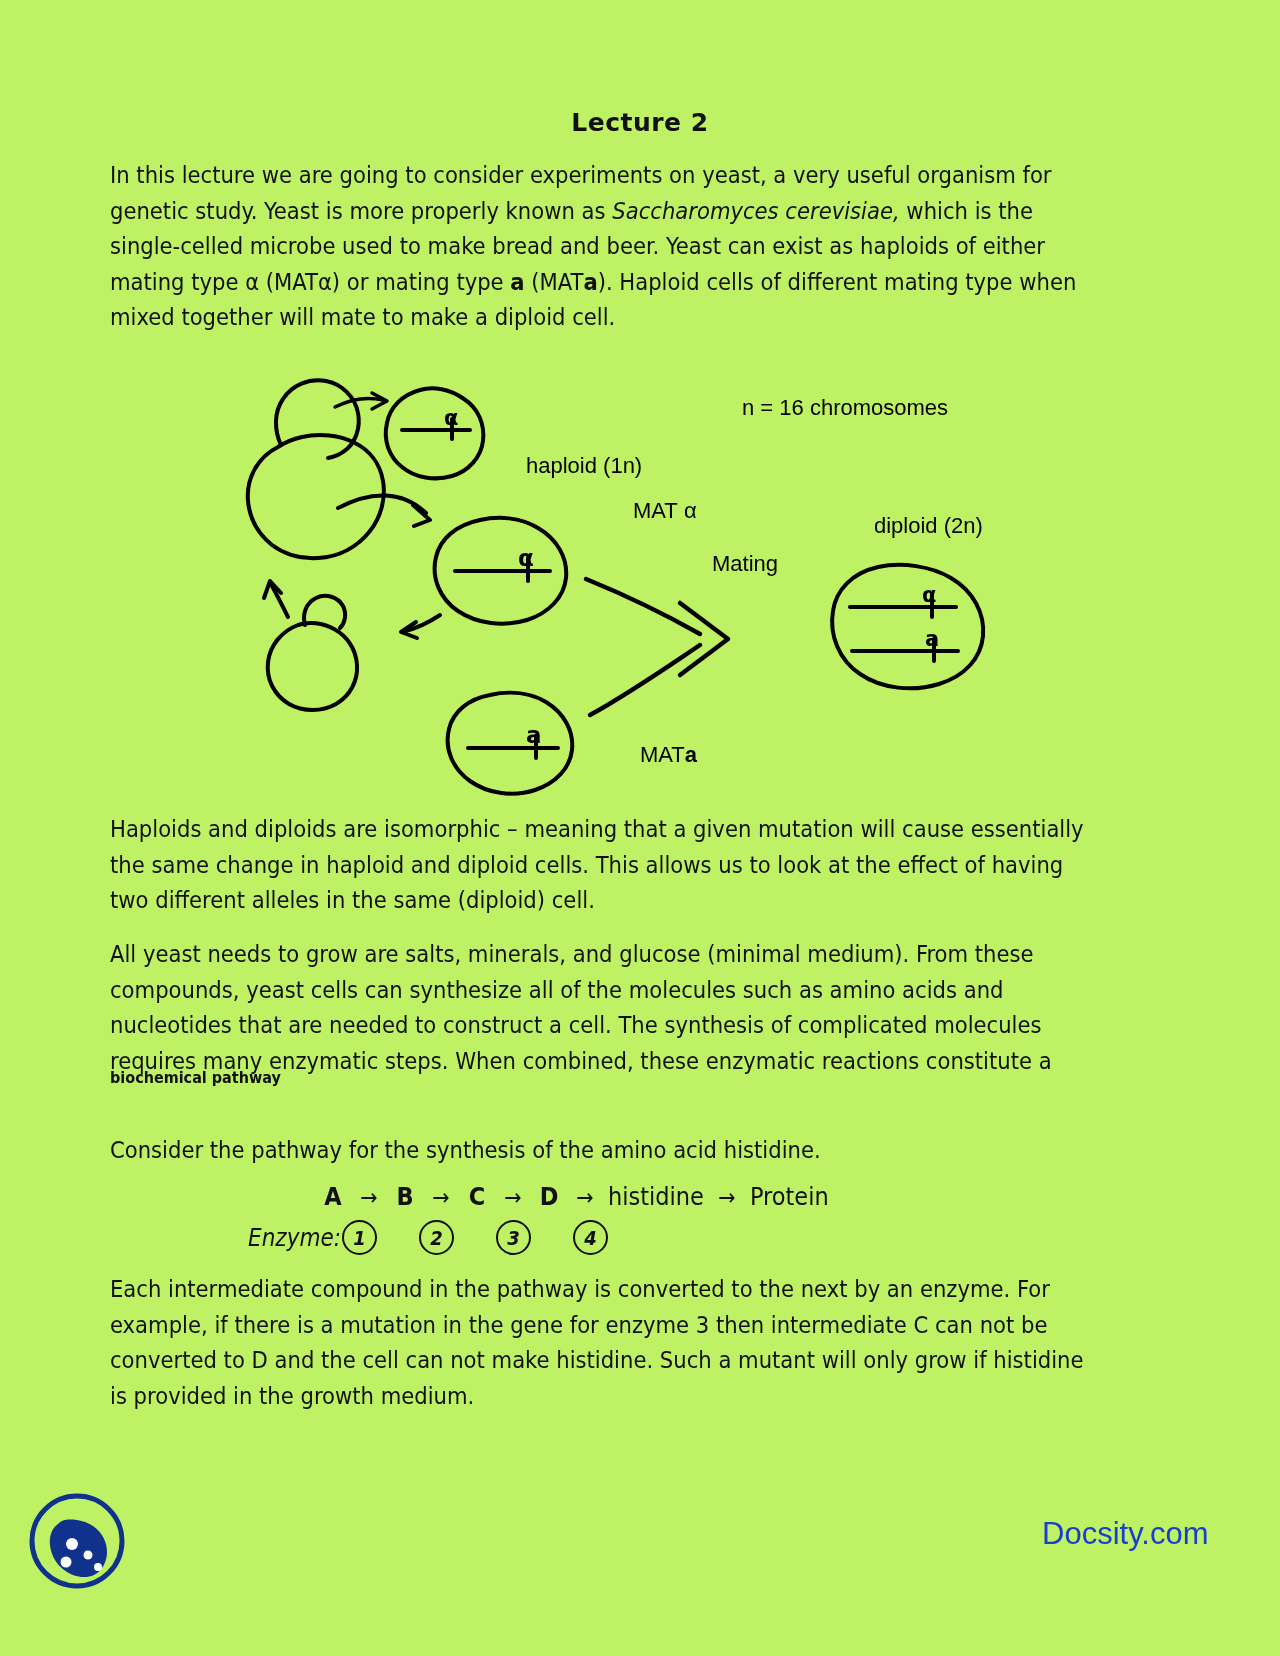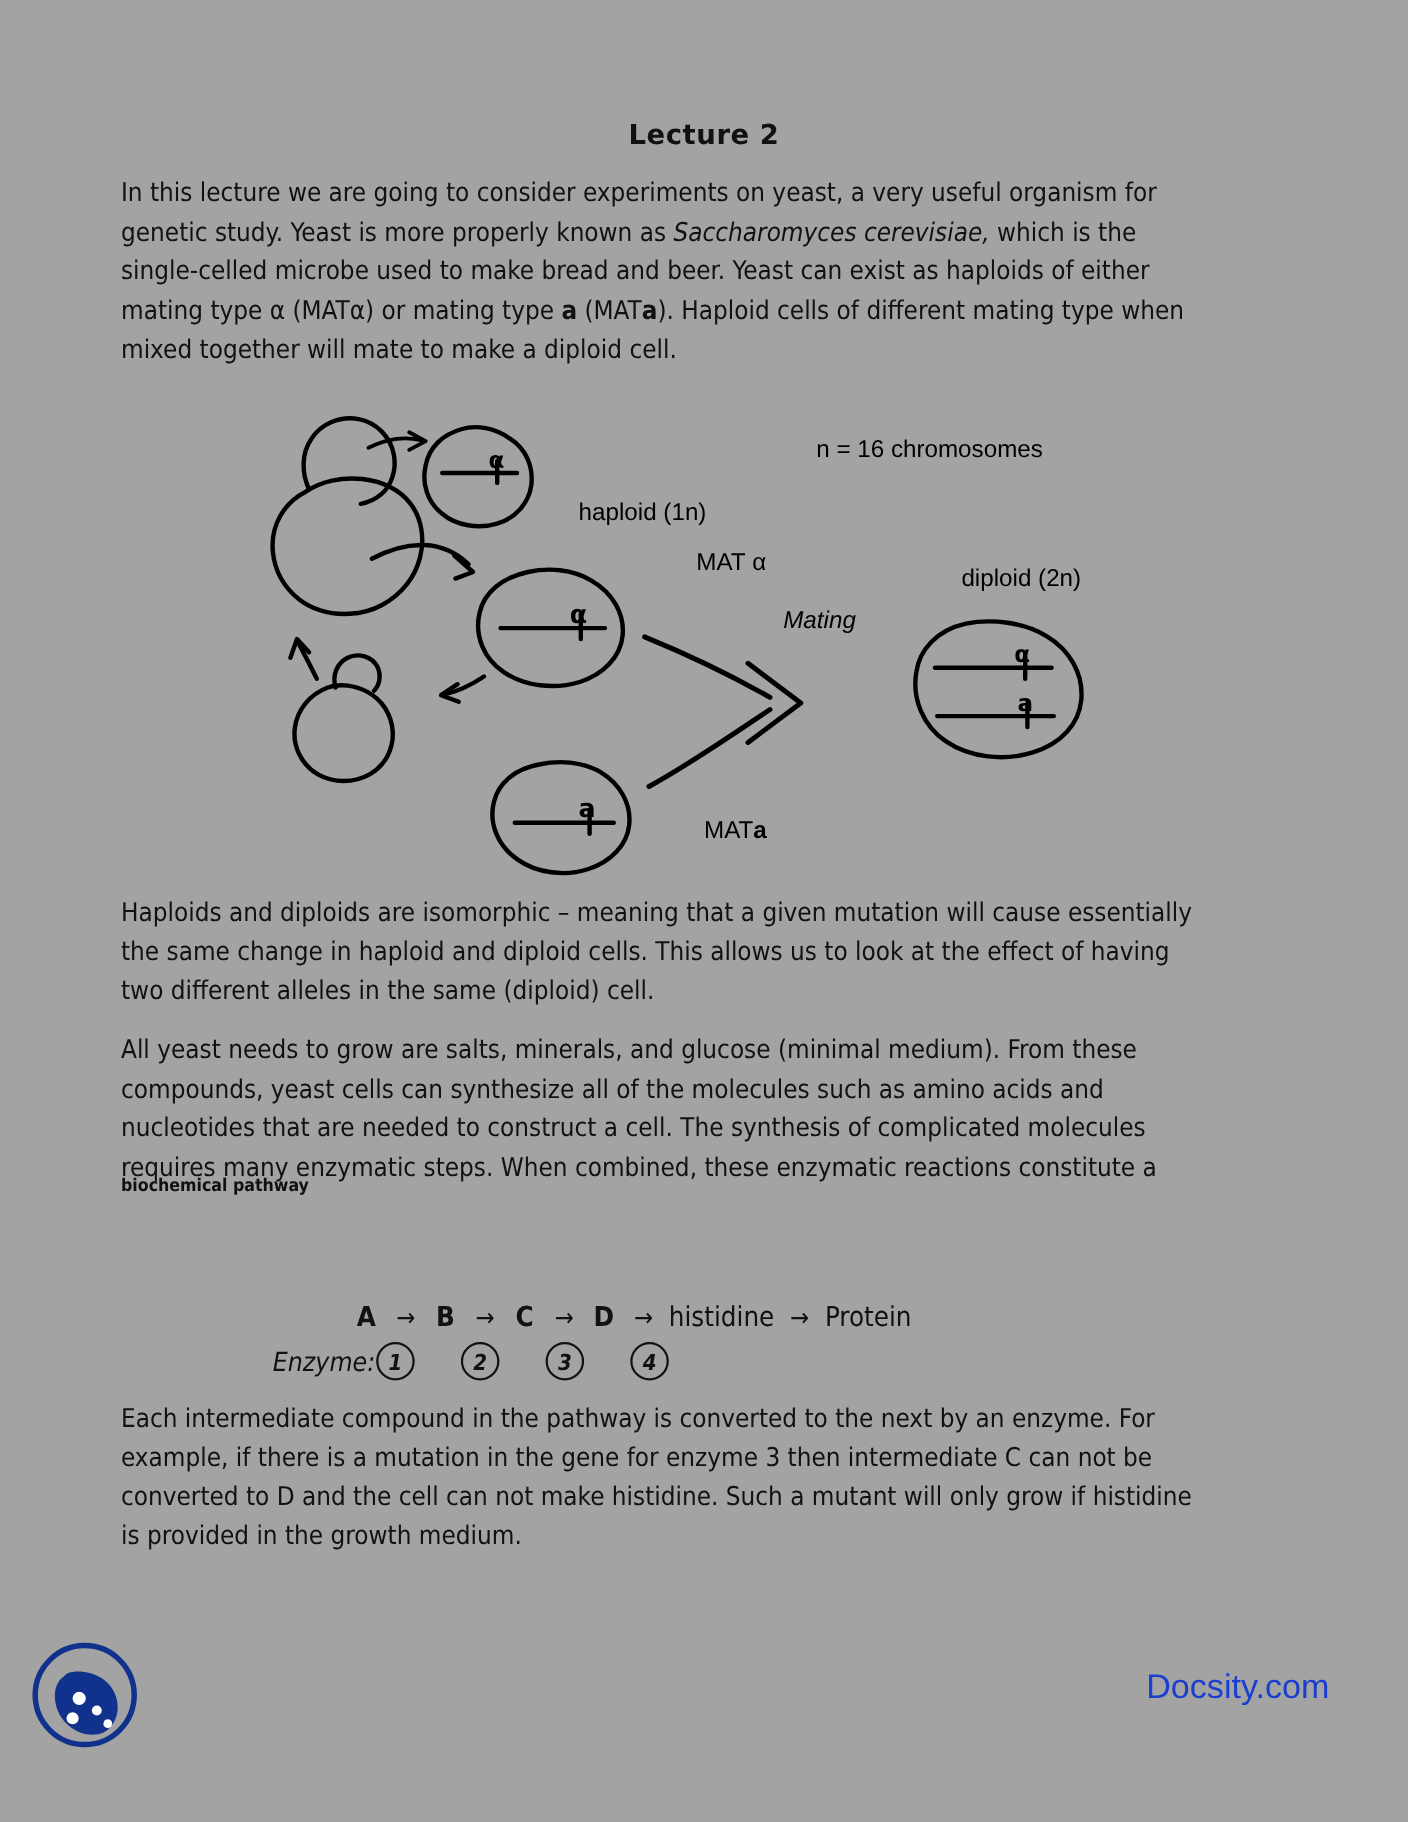--- a/index.html
+++ b/index.html
@@ -13,21 +13,21 @@
     position: relative;
     overflow: hidden;
     font-family: "DejaVu Sans", sans-serif;
     color: #000000;
   }
   .page {
     position: absolute;
     left: 0; top: 0;
     width: 1280px;
     height: 1656px;
-    background: #a3a3a3;
+    background: #bef264;
   }
   
   .doc-title {
     position: absolute;
     left: 0; top: 108px;
     width: 1280px;
     text-align: center;
     font-family: "DejaVu Sans", sans-serif;
     font-weight: bold;
     font-size: 25px;
@@ -65,21 +65,21 @@
     height: 460px;
   }
   .fig-svg { display: block; }
   .fig-label {
     position: absolute;
     font-family: "Liberation Sans", sans-serif;
     font-size: 22px;
     color: #000000;
     white-space: nowrap;
   }
-  .fig-label.italic { font-style: italic; }
+  .fig-label.italic { }
   .fig-label .sm-a { font-weight: bold; }
 
   #lbl-chrom   { left: 592px; top: 50px; text-align: center; }
   #lbl-haploid { left: 343px; top: 108px; margin-left: 33px; }
   #lbl-mat-alpha { left: 483px; top: 153px; }
   #lbl-diploid { left: 724px; top: 168px; }
   #lbl-mating  { left: 562px; top: 206px; }
   #lbl-mat-a   { left: 490px; top: 397px; text-align: center; }
 
   
@@ -251,20 +251,21 @@
 
     <div class="fig-label" id="lbl-mat-a"><span>MAT</span><span class="sm-a">a</span></div>
   </div>
 
   <div class="para" id="para-iso">Haploids and diploids are isomorphic – meaning that a given mutation will cause essentially the same change in haploid and diploid cells.  This allows us to look at the effect of having two different alleles in the same (diploid) cell.</div>
 
   <div class="para" id="para-grow">All yeast needs to grow are salts, minerals, and glucose (minimal medium).  From these compounds, yeast cells can synthesize all of the molecules such as amino acids and nucleotides that are needed to construct a cell.  The synthesis of complicated molecules requires many enzymatic steps.  When combined, these enzymatic reactions constitute a</div>
 
   <div class="para" id="bold-term">biochemical pathway</div>
 
+  <div class="para" id="para-consider">Consider the pathway for the synthesis of the amino acid histidine.</div>
 
   <div class="pathway">
     <div class="path-row"><span class="cmp">A</span><span class="arr">→</span><span class="cmp">B</span><span class="arr">→</span><span class="cmp">C</span><span class="arr">→</span><span class="cmp">D</span><span class="arr">→</span><span class="plain">histidine</span><span class="arr">→</span><span class="plain">Protein</span></div>
 
     <div class="enzyme-row">
       <span class="enzyme-label">Enzyme:</span>
       <span class="enz-circle">1</span>
       <span class="enz-gap"></span>
       <span class="enz-circle">2</span>
       <span class="enz-gap"></span>

